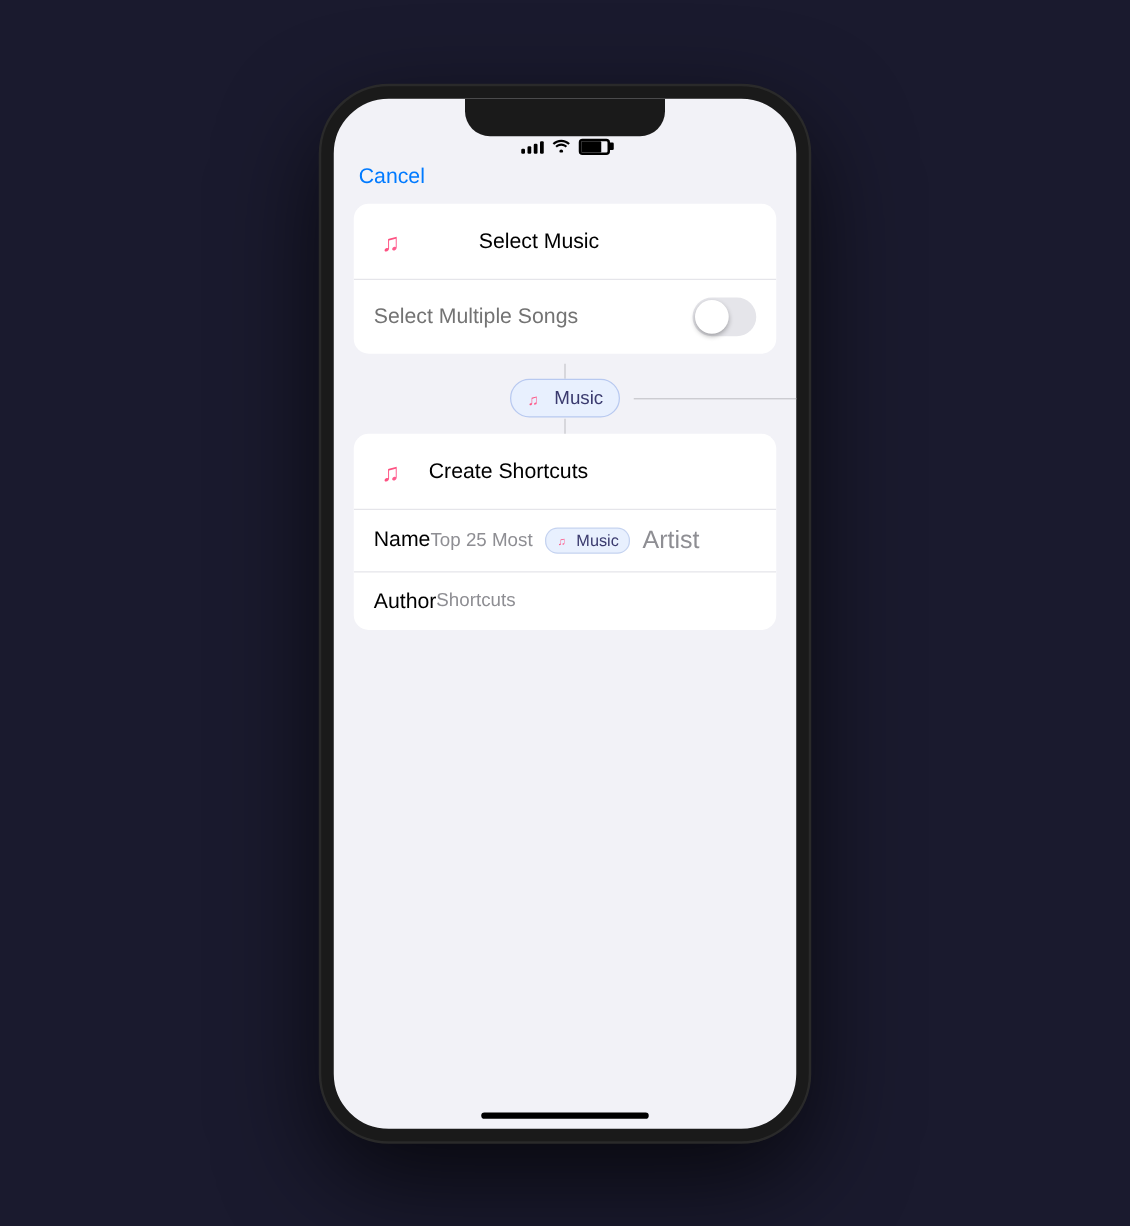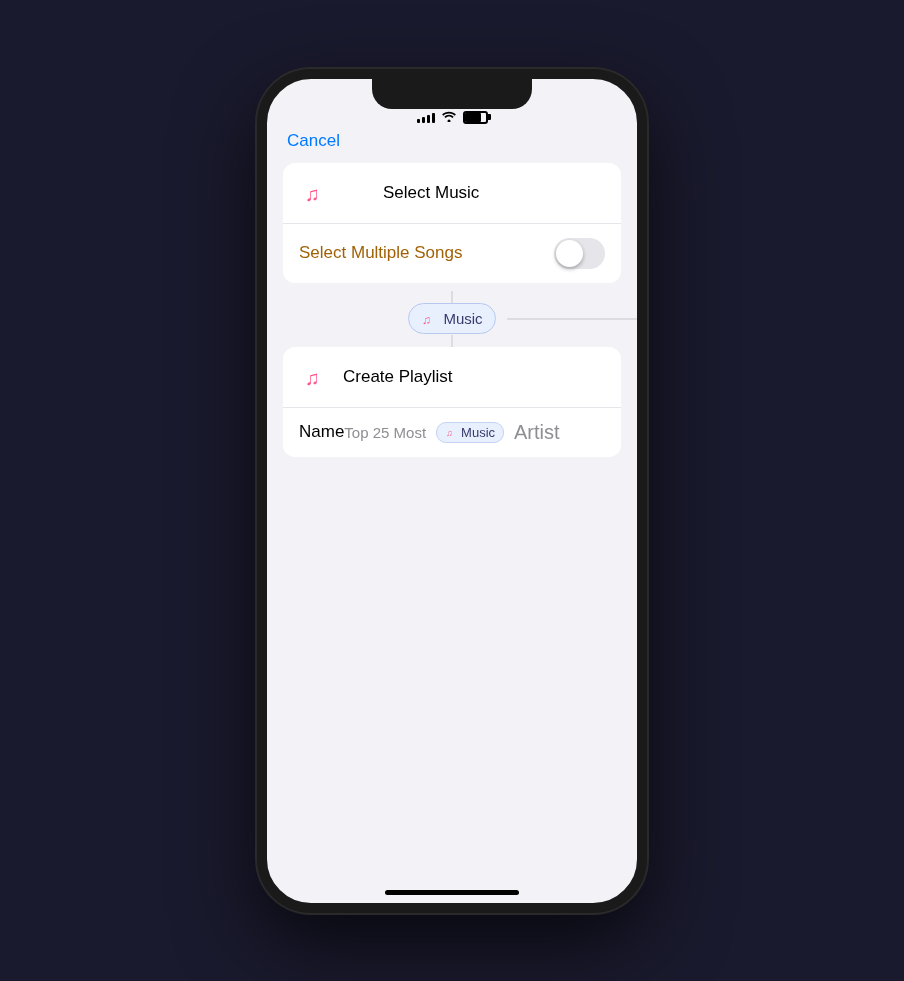--- a/index.html
+++ b/index.html
@@ -169,21 +169,21 @@
     
     .select-multiple-row {
       display: flex;
       align-items: center;
       padding: 14px 16px;
       justify-content: space-between;
     }
 
     .select-multiple-label {
       font-size: 17px;
-      color: #a16207;
+      color: #737373;
     }
 
     
     .toggle {
       width: 51px;
       height: 31px;
       background: #e5e5ea;
       border-radius: 16px;
       position: relative;
       cursor: pointer;
@@ -410,21 +410,21 @@
           <svg width="28" height="28" viewBox="0 0 28 28">
             <defs>
               <linearGradient id="musicGrad3" x1="0%" y1="0%" x2="100%" y2="100%">
                 <stop offset="0%" style="stop-color:#FC3868;stop-opacity:1"></stop>
                 <stop offset="100%" style="stop-color:#FF6B9D;stop-opacity:1"></stop>
               </linearGradient>
             </defs>
             <text x="4" y="22" font-size="20" fill="url(#musicGrad3)">♫</text>
           </svg>
         </div>
-        <span class="create-playlist-label">Create Playlist</span>
+        <span class="create-playlist-label">Create Shortcuts</span>
       </div>
 
       <div class="detail-row">
         <span class="detail-label">Name</span>
         <div class="name-value">
           <span class="name-text">Top 25 Most</span>
           <div class="music-tag">
             <svg width="12" height="12" viewBox="0 0 12 12">
               <defs>
                 <linearGradient id="musicGrad4" x1="0%" y1="0%" x2="100%" y2="100%">
@@ -433,19 +433,23 @@
                 </linearGradient>
               </defs>
               <text x="1" y="10" font-size="9" fill="url(#musicGrad4)">♫</text>
             </svg>
             <span>Music</span>
           </div>
           <span class="artist-tag">Artist</span>
         </div>
       </div>
 
+      <div class="detail-row">
+        <span class="detail-label">Author</span>
+        <span class="detail-value">Shortcuts</span>
+      </div>
 
     </div>
 
   </div>
 
   <div class="home-indicator"></div>
 </div>
 
 </body></html>

